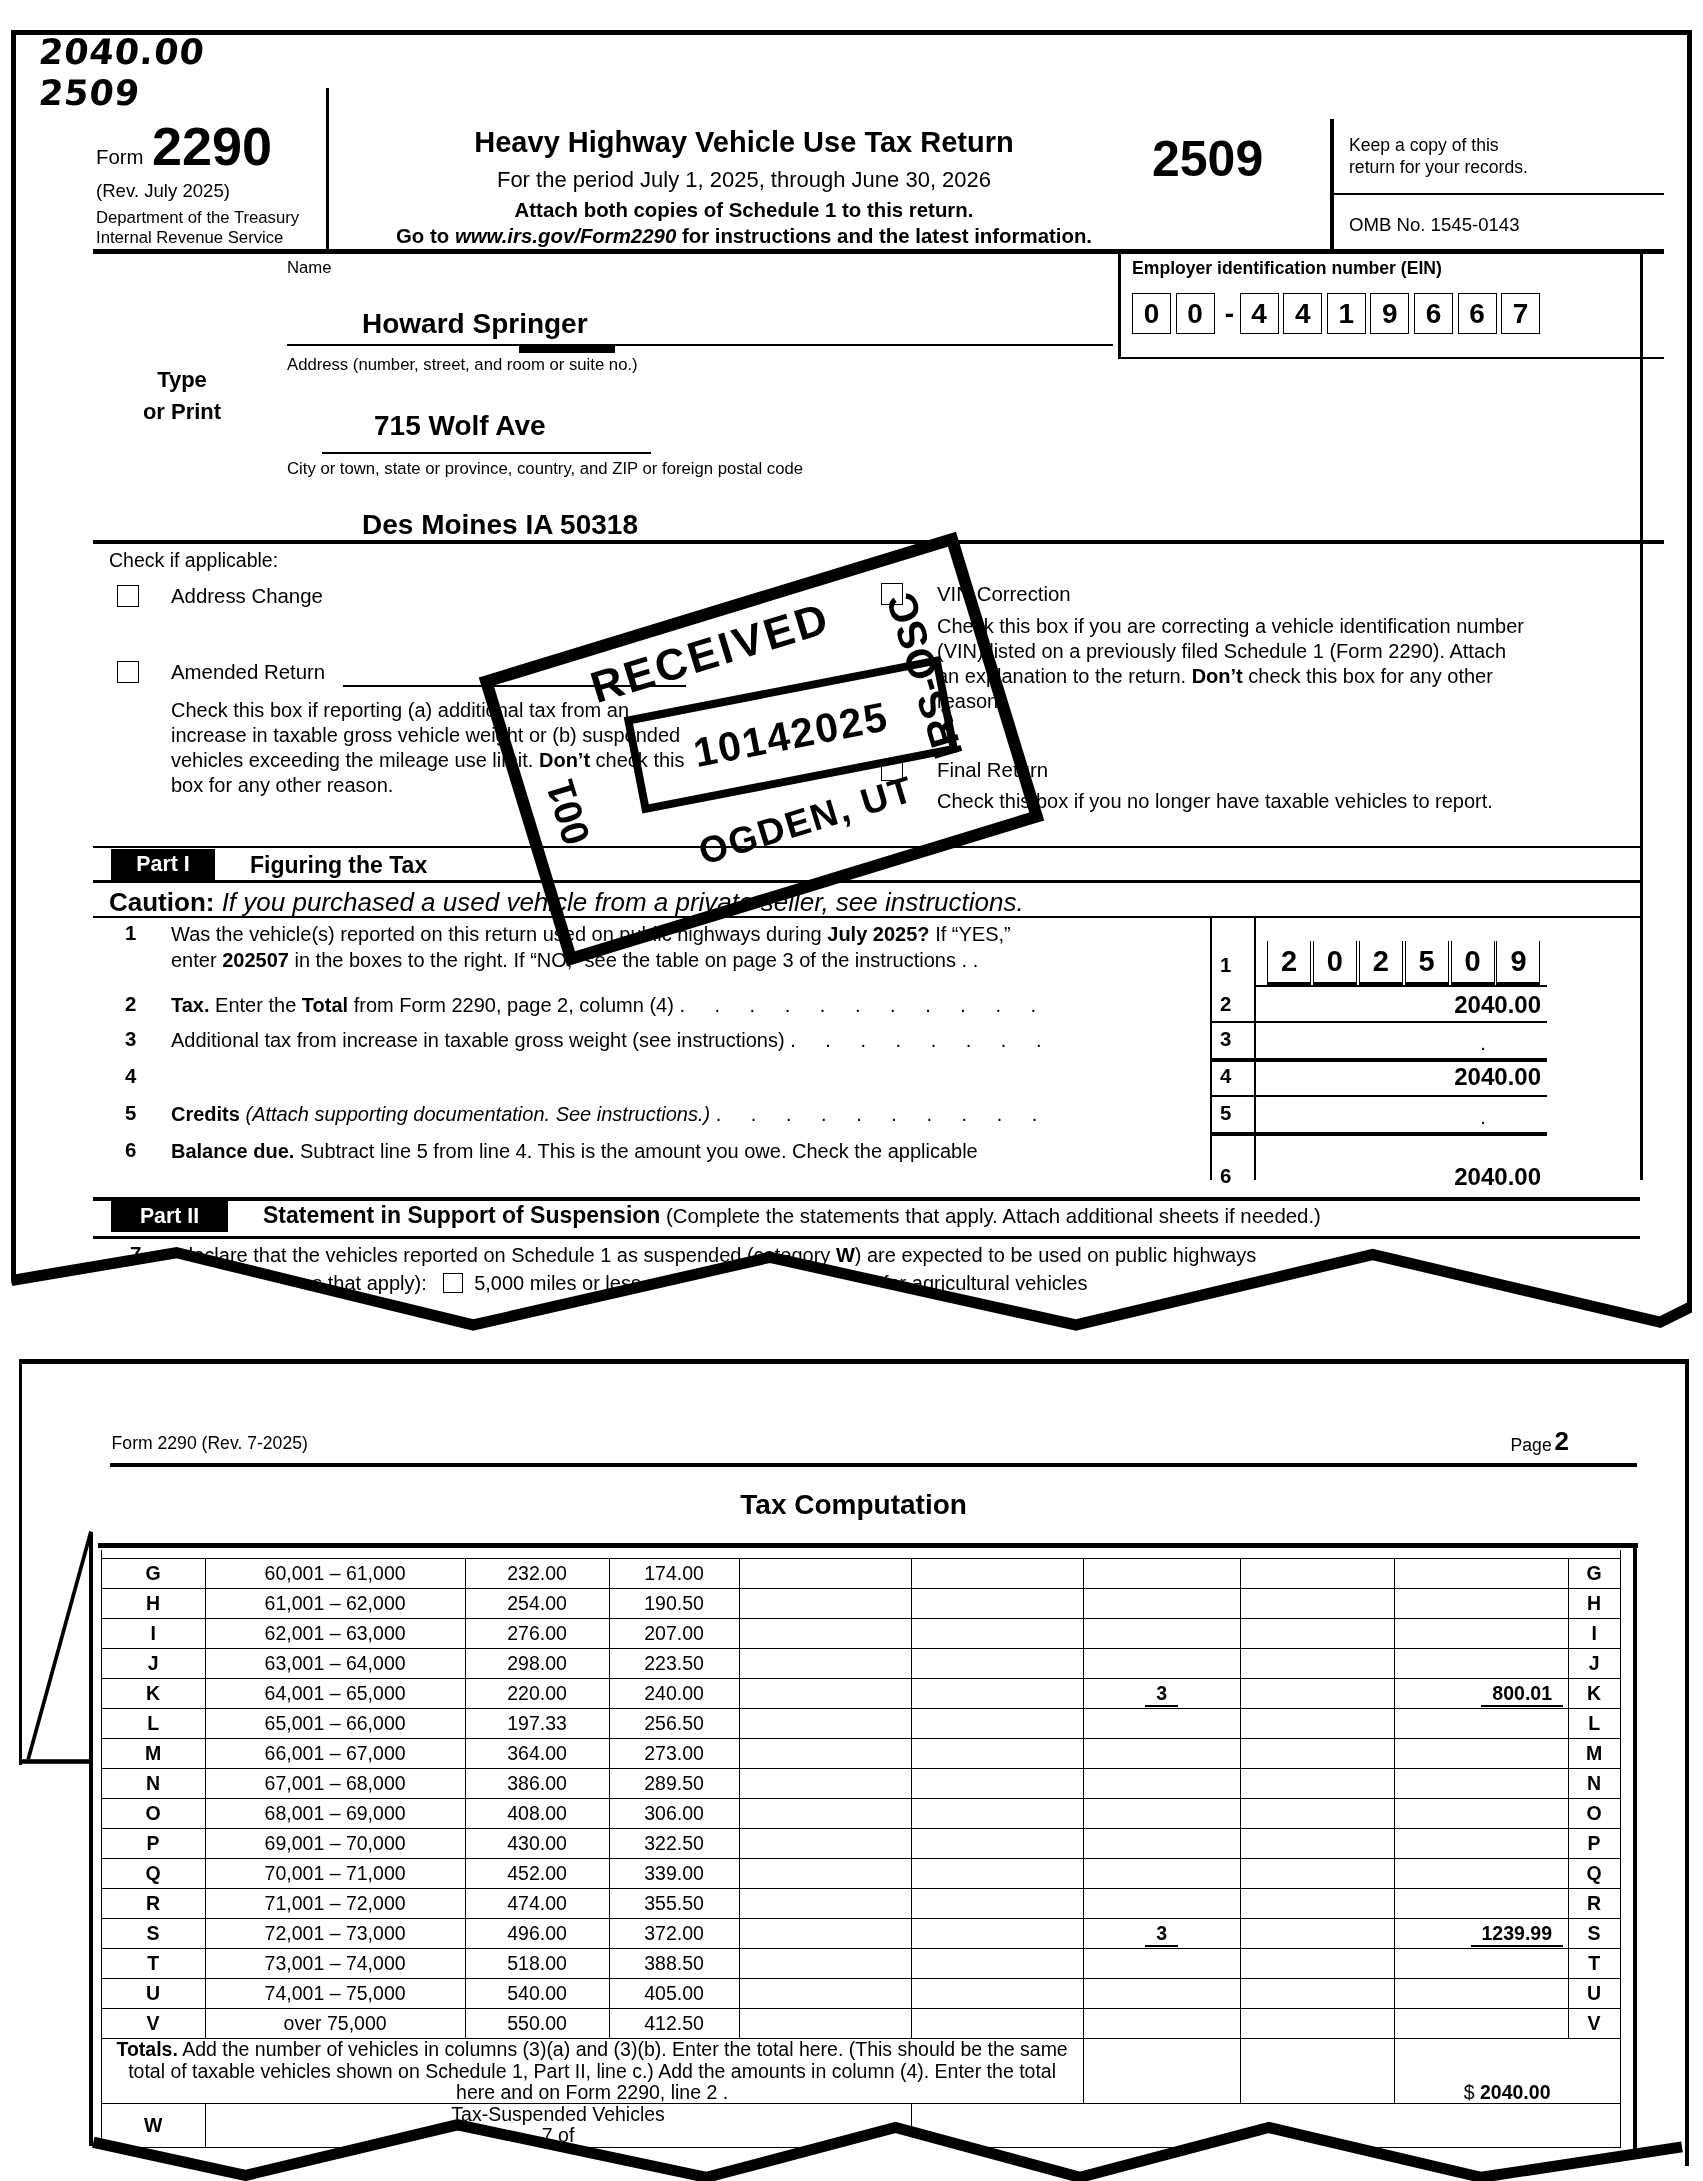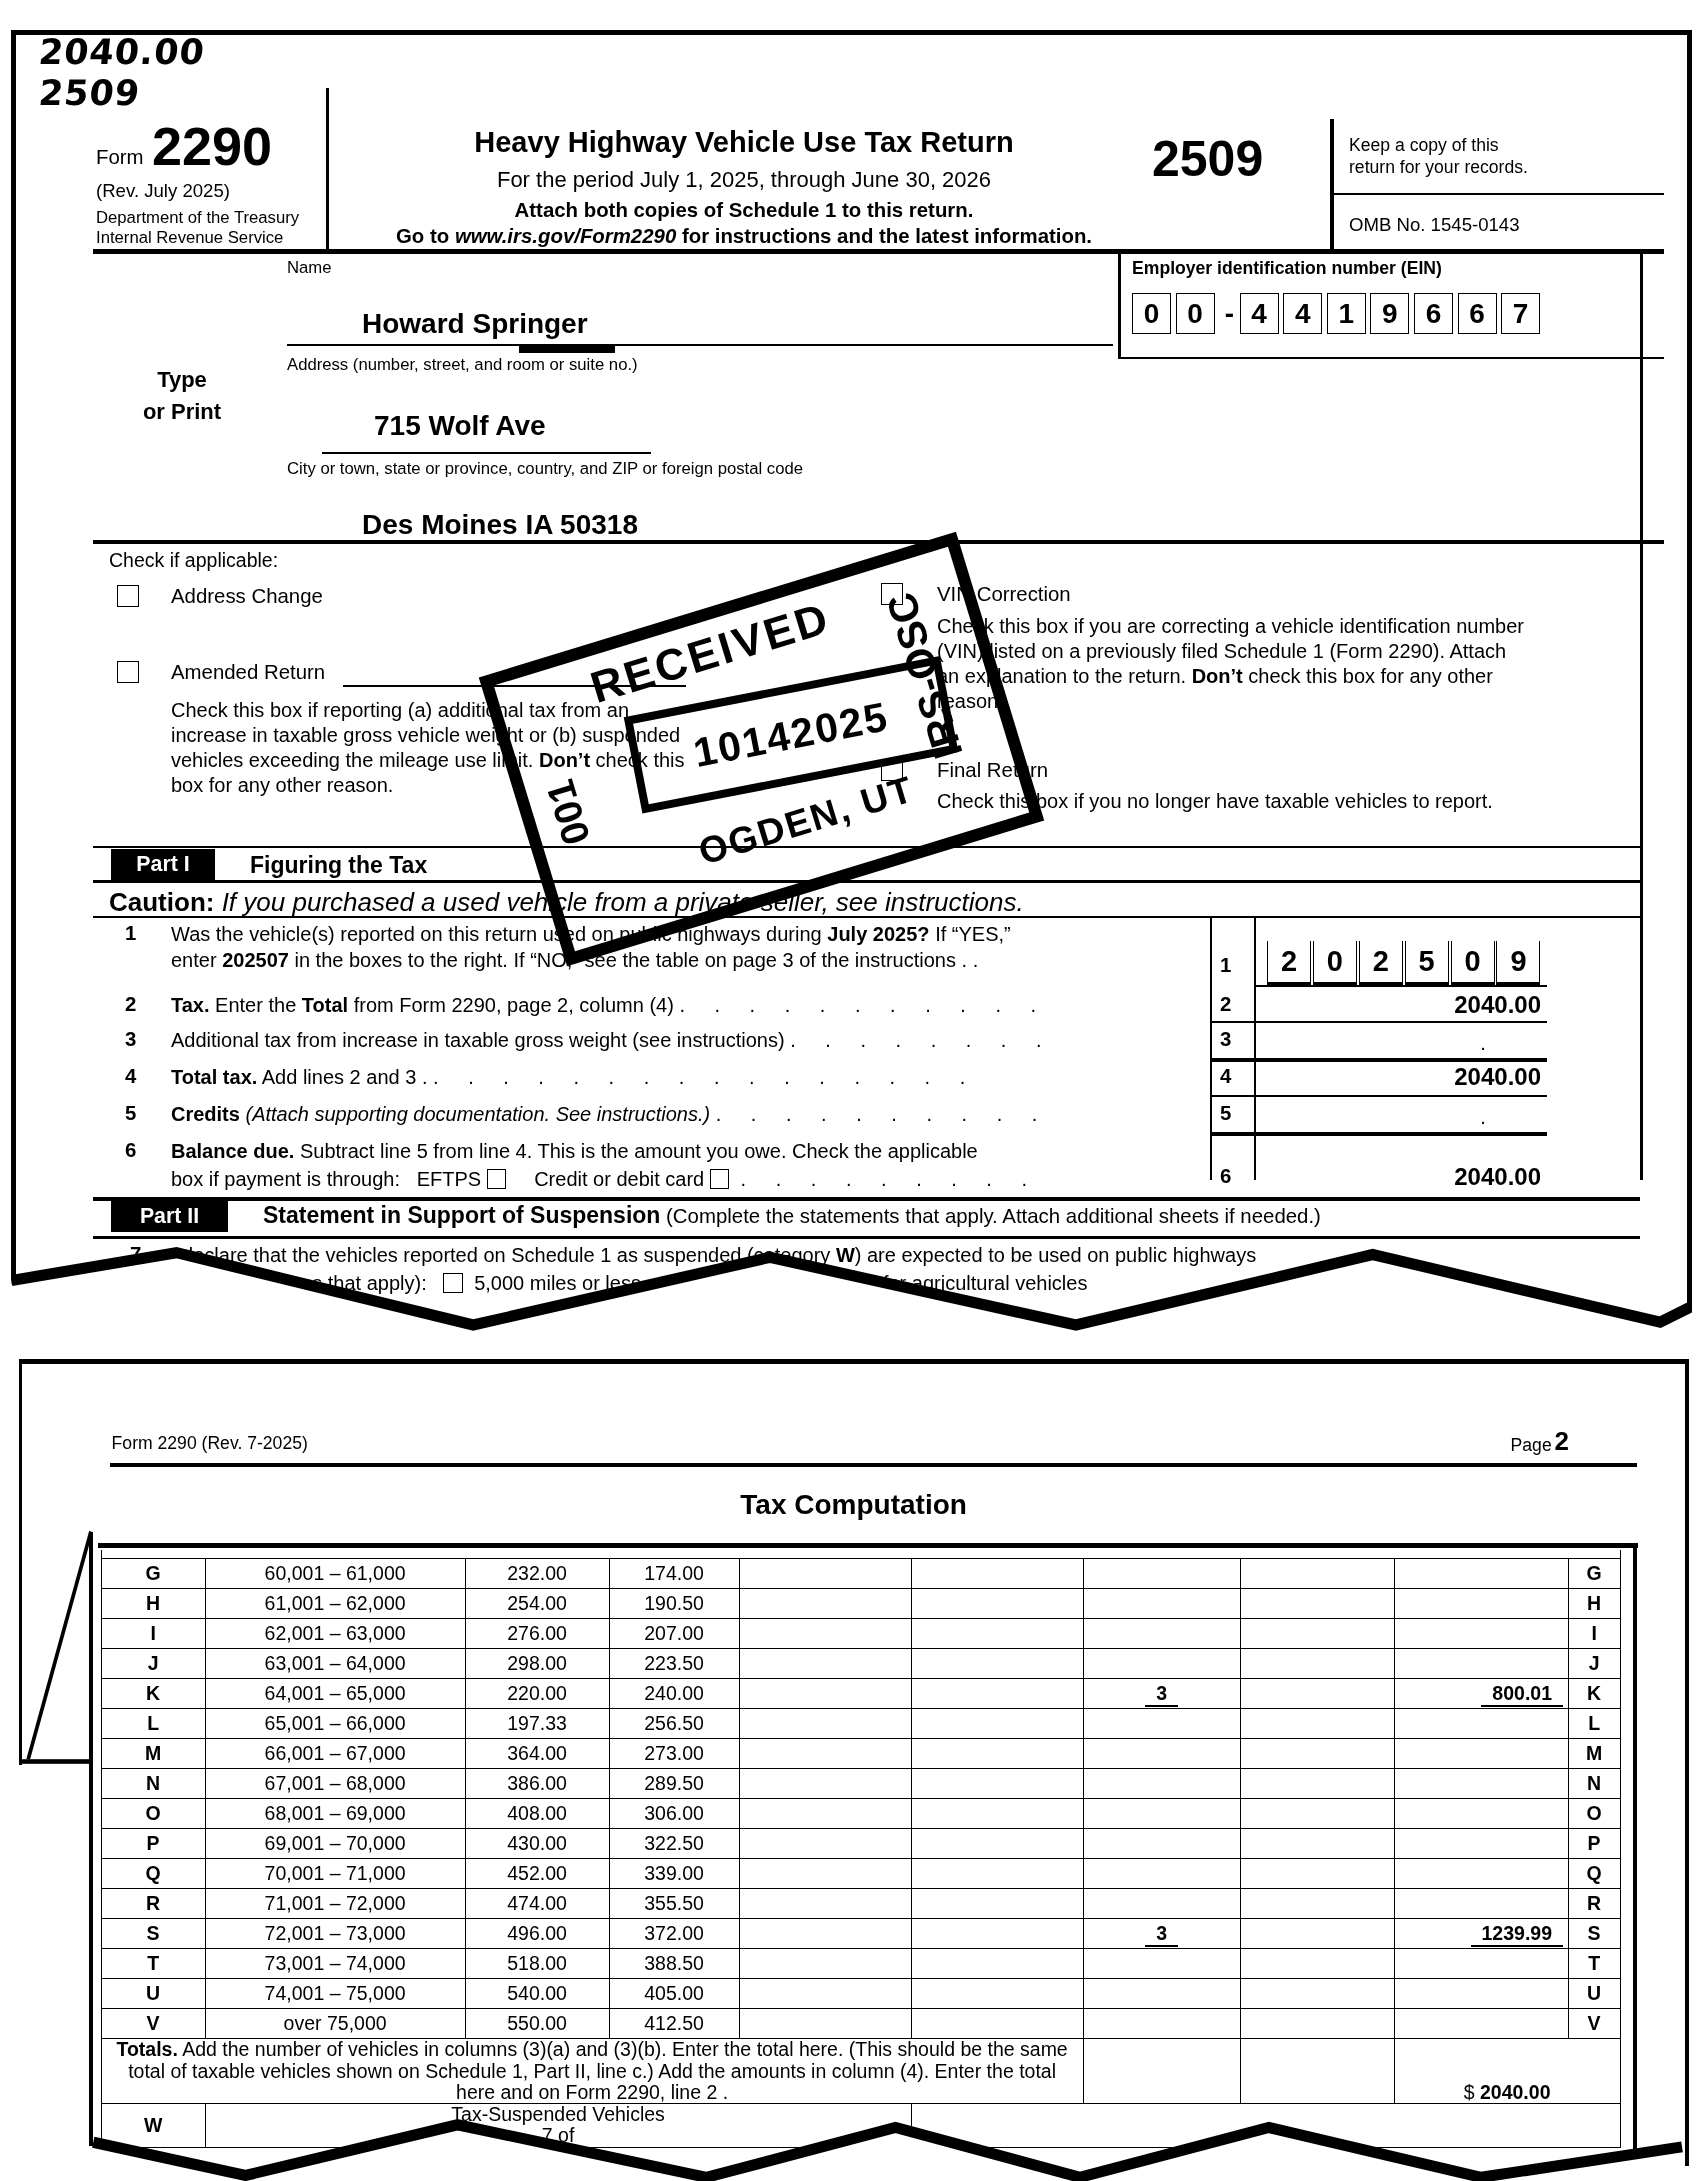--- a/index.html
+++ b/index.html
@@ -144,39 +144,32 @@
     <div class="abs b" style="left:1252px;top:961px;width:278px;text-align:right;font-size:24px;">2040.00</div>
     <div class="hl" style="left:1199px;top:991px;width:337px;height:1.9px;"></div>
 
     <div class="abs b" style="left:114px;top:998px;font-size:20.4px;">3</div>
     <div class="abs body-t" style="left:160px;top:998px;width:1039px;white-space:nowrap;"><span><span>Additional tax from increase in taxable gross weight (see instructions)</span></span> <span class="dots">. . . . . . . .</span></div>
     <div class="abs b" style="left:1209px;top:998px;font-size:20.4px;">3</div>
     <div class="abs" style="left:1252px;top:1002px;width:223px;text-align:right;font-size:20.4px;">.</div>
     <div class="hl" style="left:1199px;top:1028px;width:337px;height:3.7px;"></div>
 
     <div class="abs b" style="left:114px;top:1035px;font-size:20.4px;">4</div>
-    <div class="abs body-t" style="left:160px;top:1035px;width:1039px;white-space:nowrap;"><span><span class="b">Total tax.</span><span> Add lines 2 and 3 .</span></span> <span class="dots">. . . . . . . . . . . . . . . .</span></div>
     <div class="abs b" style="left:1209px;top:1035px;font-size:20.4px;">4</div>
     <div class="abs b" style="left:1252px;top:1033px;width:278px;text-align:right;font-size:24px;">2040.00</div>
     <div class="hl" style="left:1199px;top:1065px;width:337px;height:1.9px;"></div>
 
     <div class="abs b" style="left:114px;top:1072px;font-size:20.4px;">5</div>
     <div class="abs body-t" style="left:160px;top:1072px;width:1039px;white-space:nowrap;"><span><span class="b">Credits </span><span class="i">(Attach supporting documentation. See instructions.)</span></span> <span class="dots">. . . . . . . . . .</span></div>
     <div class="abs b" style="left:1209px;top:1072px;font-size:20.4px;">5</div>
     <div class="abs" style="left:1252px;top:1076px;width:223px;text-align:right;font-size:20.4px;">.</div>
     <div class="hl" style="left:1199px;top:1102px;width:337px;height:3.7px;"></div>
 
     <div class="abs b" style="left:114px;top:1109px;font-size:20.4px;">6</div>
     <div class="abs body-t" style="left:160px;top:1109px;width:1039px;"><span class="b">Balance due.</span><span> Subtract line 5 from line 4. This is the amount you owe. Check the applicable</span></div>
-    <div class="abs body-t" style="left:160px;top:1137px;width:1039px;white-space:nowrap;">
-      <span>box if payment is through:</span>&nbsp;&nbsp;
-      <span>EFTPS</span><span class="cb-i"></span>&nbsp;&nbsp;&nbsp;
-      <span>Credit or debit card</span><span class="cb-i"></span>
-      <span class="dots">. . . . . . . . .</span>
-    </div>
     <div class="abs b" style="left:1209px;top:1135px;font-size:20.4px;">6</div>
     <div class="abs b" style="left:1252px;top:1133px;width:278px;text-align:right;font-size:24px;">2040.00</div>
 
     <div class="hl" style="left:82px;top:1167px;width:1547px;height:3.7px;"></div>
     <div class="abs bar" style="left:100px;top:1171px;width:117px;height:31px;font-size:21.3px;line-height:31px;">Part II</div>
     <div class="abs" style="left:252px;top:1172px;font-size:20.4px;white-space:nowrap;">
       <span class="b" style="font-size:23px;">Statement in Support of Suspension</span>
       <span>(Complete the statements that apply. Attach additional sheets if needed.)</span>
     </div>
     <div class="hl" style="left:82px;top:1206px;width:1547px;height:2.8px;"></div>

